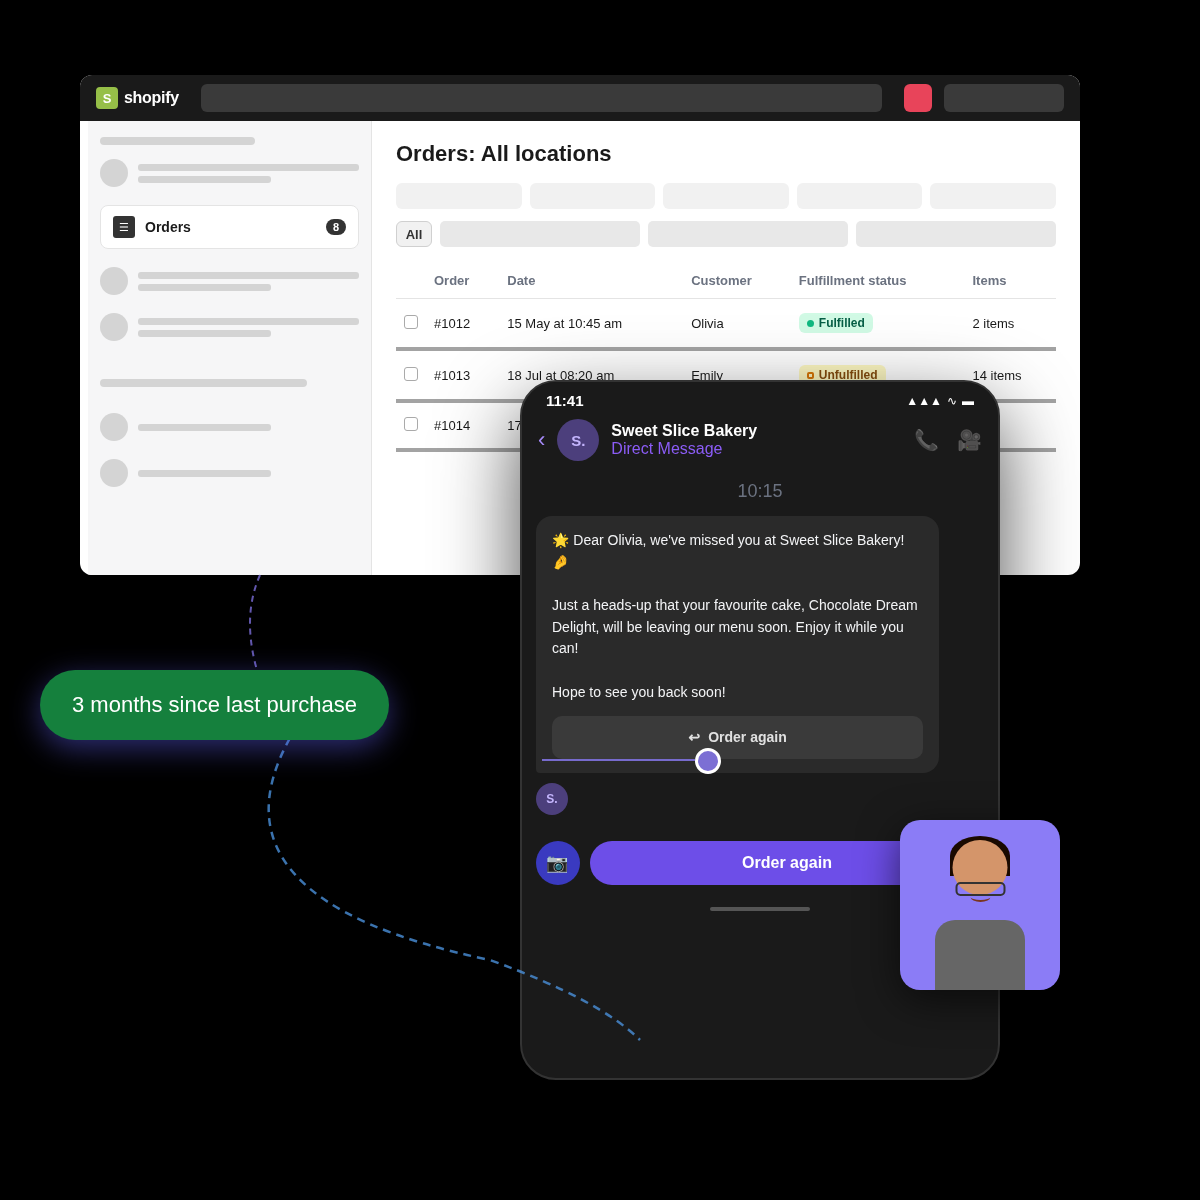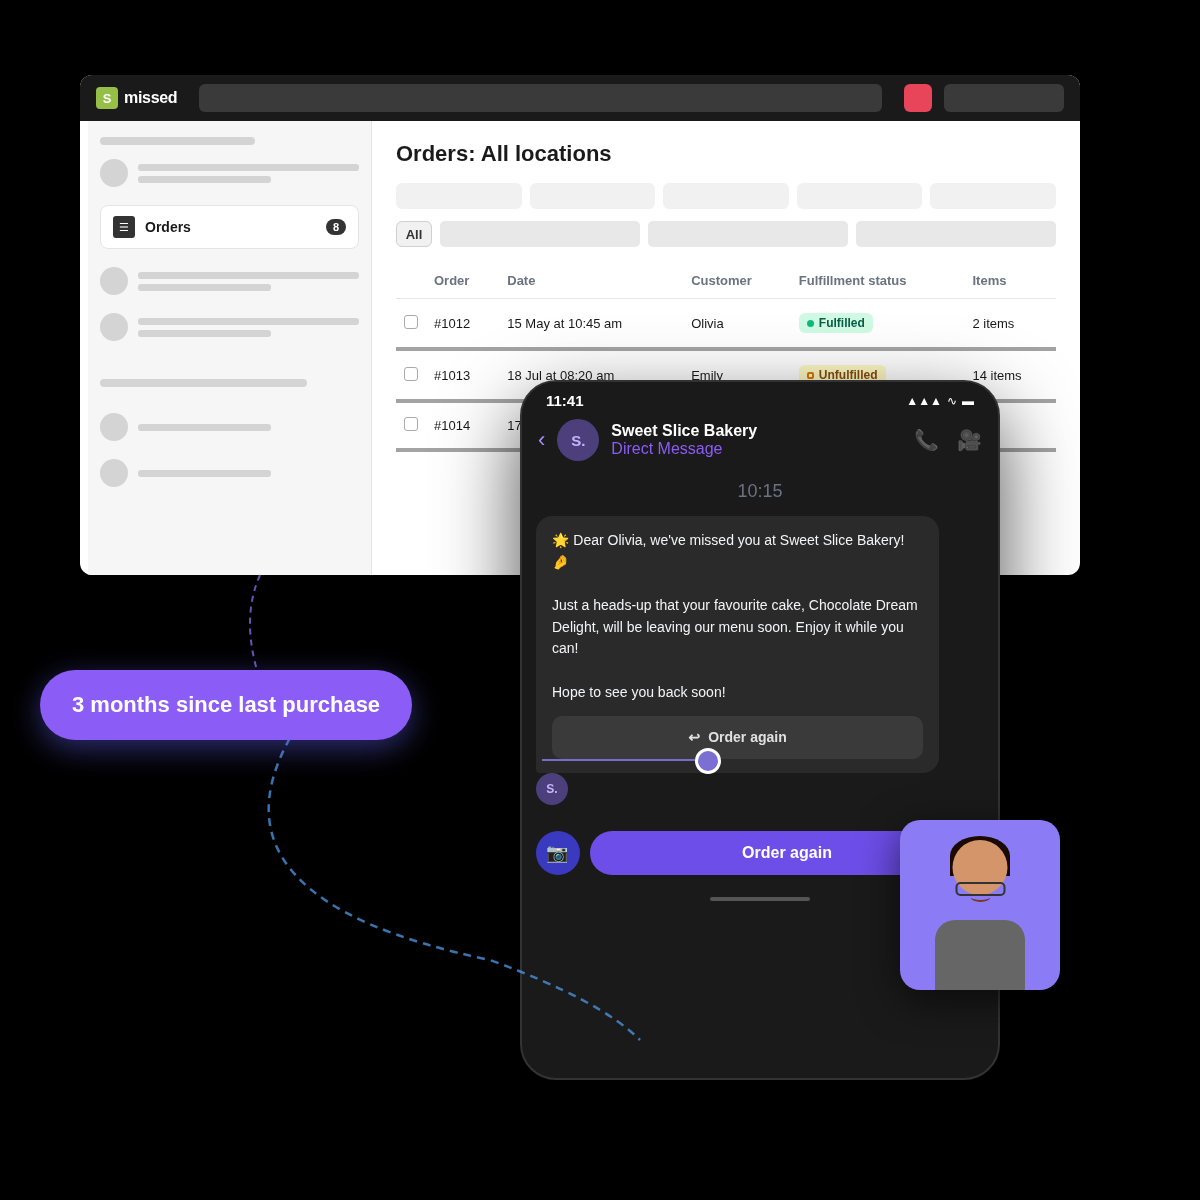--- a/index.html
+++ b/index.html
@@ -354,20 +354,21 @@
     }
 
     .message-bubble {
       background: #2a2a2a;
       border-radius: 16px 16px 16px 4px;
       padding: 14px 16px;
       max-width: 90%;
       color: #f3f4f6;
       font-size: 14px;
       line-height: 1.55;
+      margin-bottom: 10px;
     }
 
     .order-again-btn-dark {
       display: flex;
       align-items: center;
       justify-content: center;
       gap: 8px;
       background: #3a3a3a;
       border-radius: 10px;
       padding: 11px;
@@ -433,24 +434,24 @@
       background: #555;
       border-radius: 2px;
       margin: 8px auto 6px;
     }
 
     
     .alert-badge {
       position: absolute;
       top: 670px;
       left: 40px;
-      background: #8b5cf6;
+      background: #15803d;
       color: #fff;
       font-size: 22px;
-      font-weight: 700;
+      font-weight: 400;
       padding: 22px 32px;
       border-radius: 50px;
       white-space: nowrap;
       box-shadow: 0 8px 30px rgba(91,92,232,0.5);
       z-index: 10;
     }
 
     
     .connections-svg {
       position: absolute;
@@ -543,21 +544,21 @@
       transform: translateX(-50%);
     }
   </style>
 </head>
 <body>
 
 <div class="shopify-window">
   <div class="window-topbar">
     <div class="shopify-logo">
       <div class="shopify-logo-icon">S</div>
-      <span>missed</span>
+      <span>shopify</span>
     </div>
     <div class="topbar-search"></div>
     <div class="topbar-pink-btn"></div>
     <div class="topbar-gray-bar"></div>
   </div>
   <div class="window-body">
 
     <div class="sidebar">
       <div class="sidebar-placeholder-bar w60"></div>
       <div class="sidebar-row">

